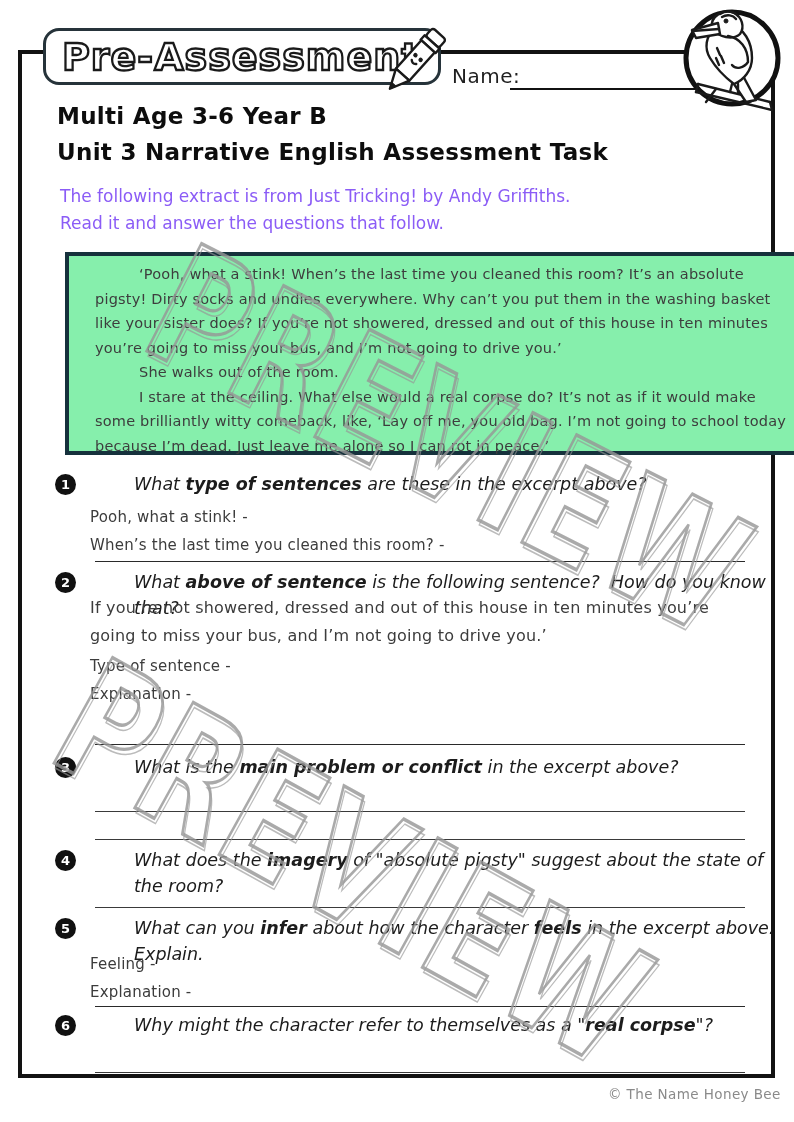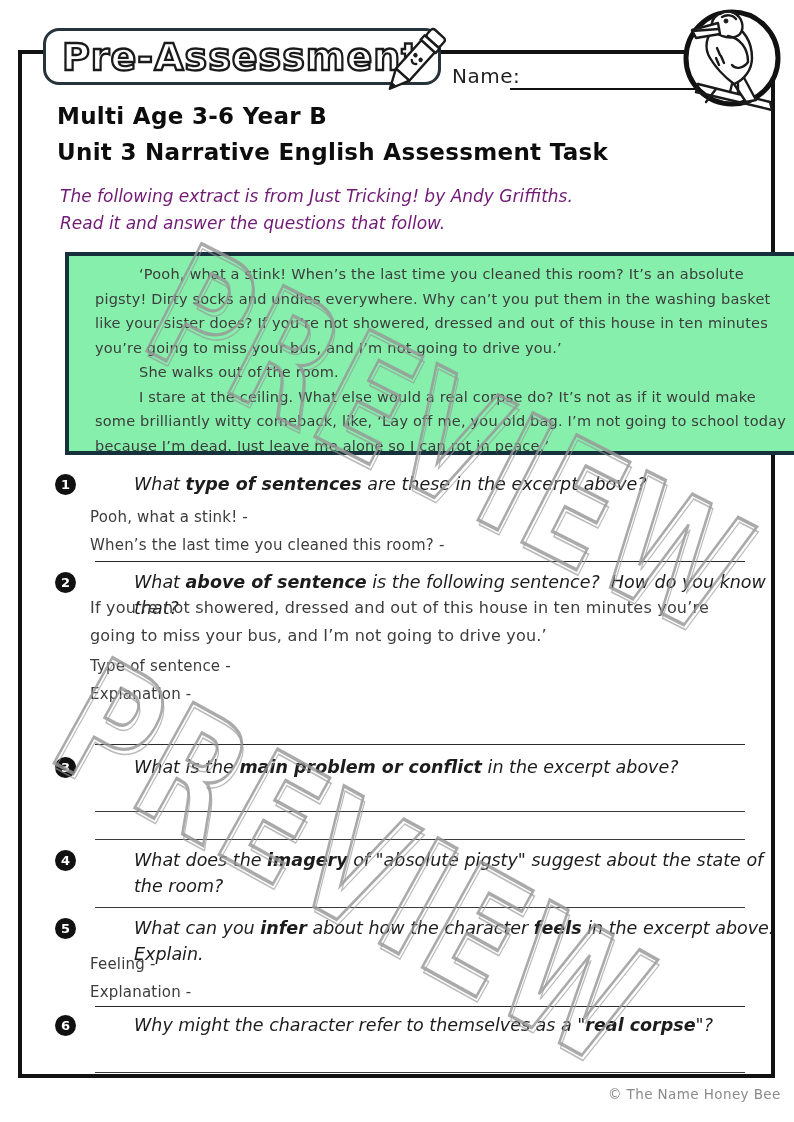--- a/index.html
+++ b/index.html
@@ -26,21 +26,21 @@
   .pencil { position:absolute; left:378px; top:22px; width:72px; height:84px; z-index:3; }
   
   .name-label { position:absolute; left:452px; top:64px; font-size:20px; color:#1f1f1f; z-index:2; letter-spacing:0.5px; }
   .name-line { position:absolute; left:510px; top:88px; width:194px; border-top:2.2px solid #111; z-index:1; }
   
   .logo { position:absolute; left:682px; top:4px; width:104px; height:118px; z-index:4; }
   
   .title1 { position:absolute; left:57px; top:103px; font-size:23px; font-weight:700; color:#0d0d0d; letter-spacing:0.3px; }
   .title2 { position:absolute; left:57px; top:139px; font-size:23px; font-weight:700; color:#0d0d0d; letter-spacing:0.3px; }
   
-  .intro { position:absolute; left:60px; top:183px; font-size:17px; font-style:italic; color:#701a75; line-height:27px; }
+  .intro { position:absolute; left:60px; top:183px; font-size:17px; color:#8b5cf6; line-height:27px; }
   
   .extract {
     position:absolute; left:65px; top:252px; width:744px; height:203px;
     background:#86efac; border:4px solid #16313c; box-sizing:border-box;
     padding:6px 15px 4px 26px; color:#3d3d3d; font-size:14.5px; line-height:24.5px;
     letter-spacing:0.2px;
   }
   .extract p { margin:0; text-indent:44px; }
   
   .qnum {

